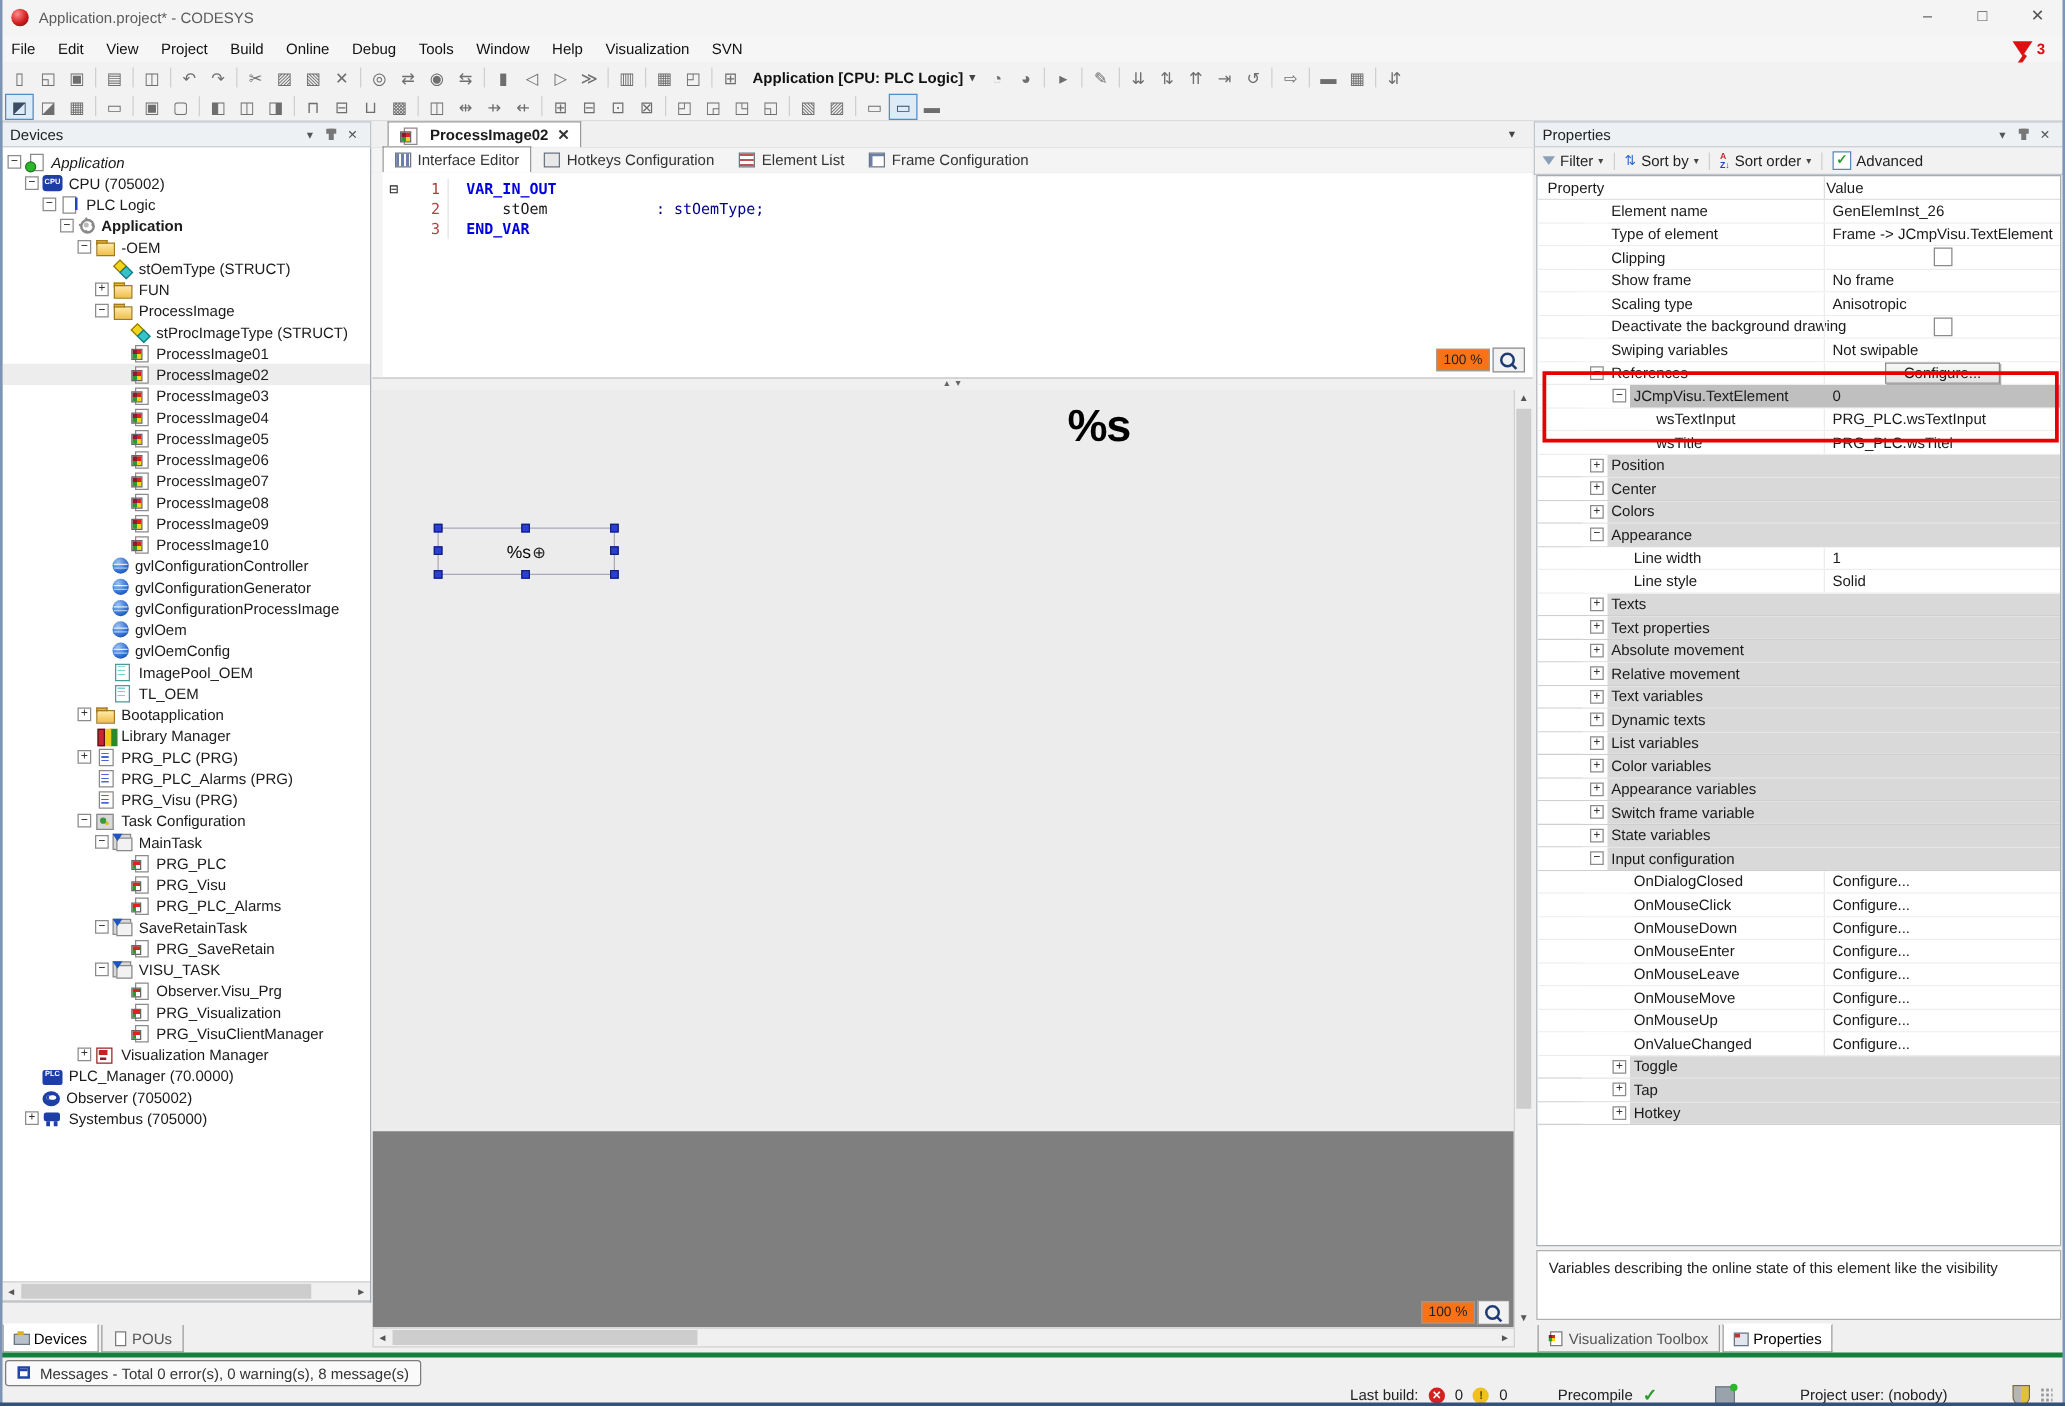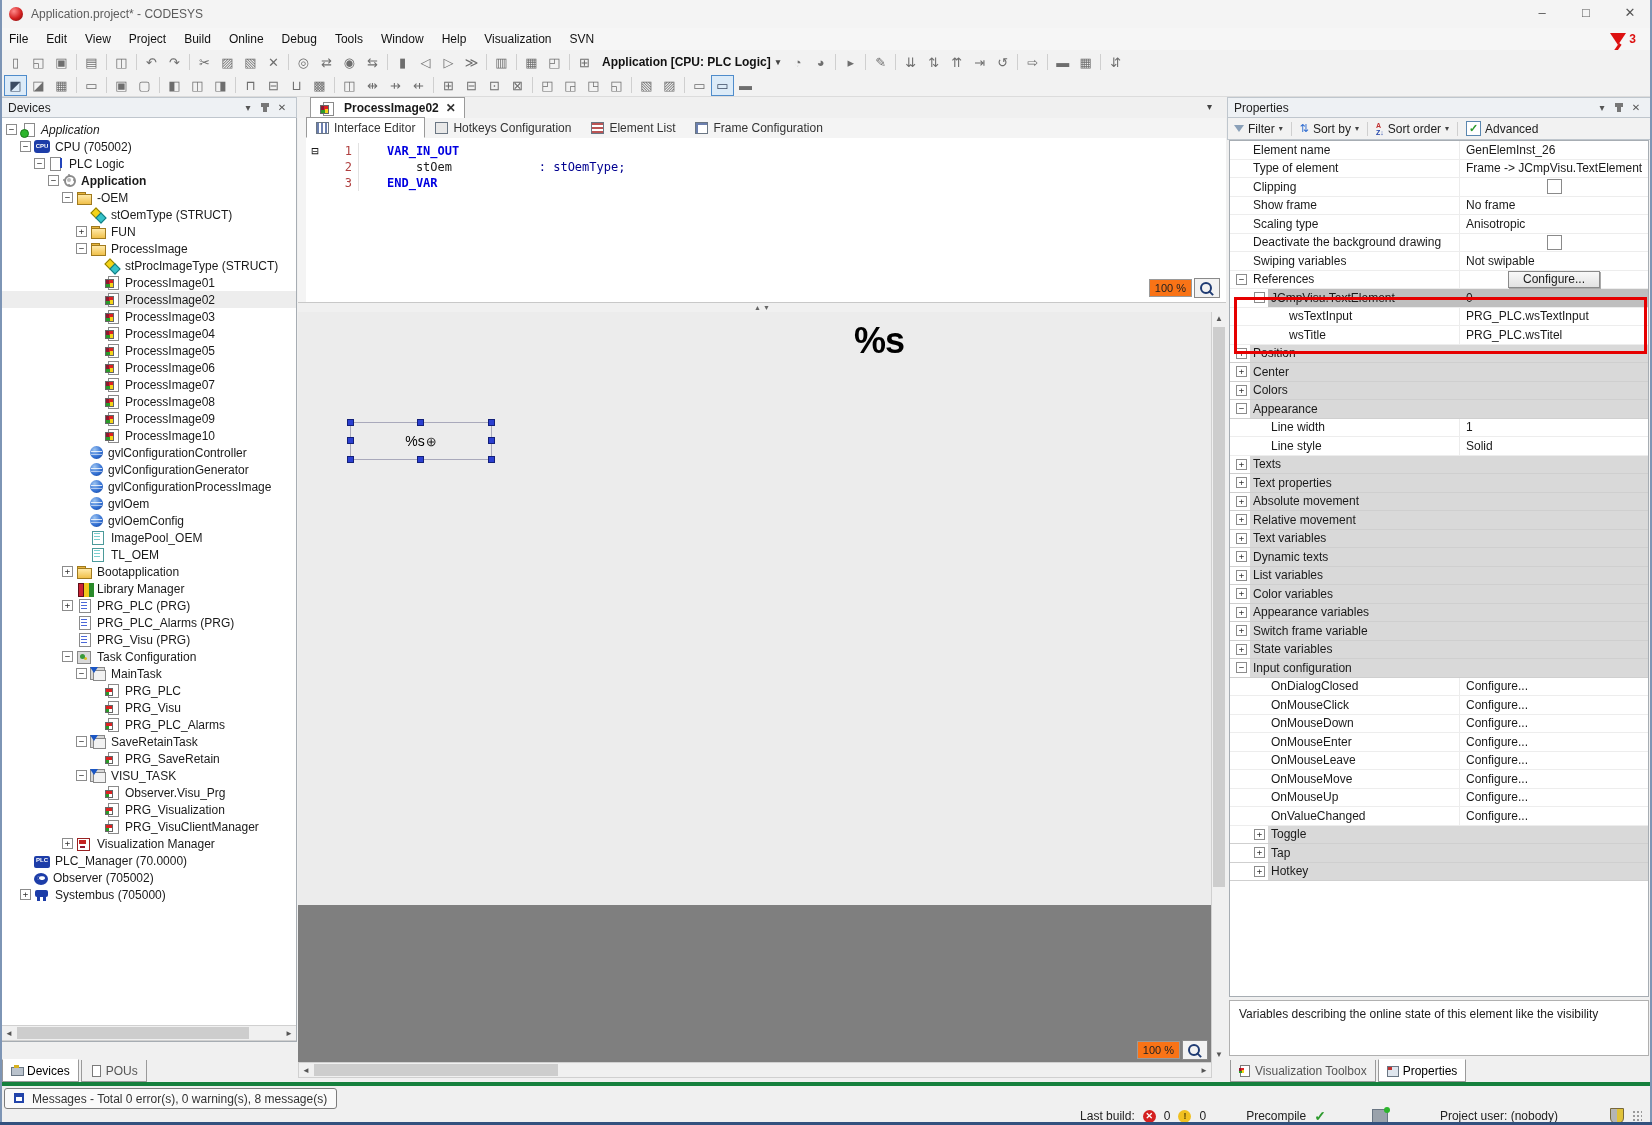--- a/index.html
+++ b/index.html
@@ -134,21 +134,21 @@
   .sq{width:11px;height:10px;display:inline-block;border:1px solid #6a7683;flex:none;}
   .sq.grid{background:repeating-linear-gradient(90deg,#6b7fae 0 2px,#fff 2px 4px);}
   .sq.key{background:#e8e8e8;}
   .sq.list{background:repeating-linear-gradient(#b55 0 2px,#fff 2px 4px);}
   .sq.frame{background:#fff;box-shadow:inset 2px 2px 0 #6b7fae;}
   .code-area{position:absolute;left:0;top:41px;right:0;height:164px;background:#fff;border-bottom:1px solid #c8c8c8;}
   .code-margin{position:absolute;left:0;top:0;bottom:0;width:8px;background:#f4f4f4;}
   .cline{display:flex;height:16px;line-height:16px;font-family:"DejaVu Sans Mono",monospace;font-size:12px;}
   .cfold{width:14px;text-align:center;flex:none;}
   .cnum{width:30px;text-align:right;padding-right:6px;color:#b04040;flex:none;}
-  .ctext{white-space:pre;border-left:1px solid #e2e2e2;padding-left:28px;}
+  .ctext{white-space:pre;border-left:1px solid #e2e2e2;padding-left:14px;}
   .ctext .kw{color:#0000e0;font-weight:bold;}
   .ctext .ty{color:#000090;}
   .ctext .pn{color:#000090;}
   .zoom-group{position:absolute;display:flex;align-items:center;}
   .zoombox{border:1px solid #9a9a9a;background:#f97316;font-size:11px;padding:0 5px;height:16px;line-height:16px;color:#222;}
   .magbtn{width:24px;height:18px;border:1px solid #8a8a8a;background:#f2f2f2;position:relative;margin-left:2px;}
   .magbtn::before{content:"";position:absolute;left:5px;top:3px;width:8px;height:8px;border:2px solid #1f3b73;border-radius:50%;}
   .magbtn::after{content:"";position:absolute;left:15px;top:11px;width:2px;height:6px;background:#1f3b73;transform:rotate(-45deg);}
   .splitter{position:absolute;left:0;top:205px;right:0;height:10px;background:#f0f0f0;border-top:1px solid #c8c8c8;border-bottom:1px solid #c8c8c8;text-align:center;font-size:7px;color:#666;line-height:9px;}
   .canvas{position:absolute;left:0;top:215px;right:0;height:750px;background:#ececec;overflow:hidden;}
@@ -171,21 +171,21 @@
   .sort-ic{color:#2d6bd0;font-size:11px;}
   .az{display:inline-flex;flex-direction:column;font-size:7px;line-height:7px;font-weight:bold;}
   .az .a{color:#c03030;}
   .az .z{color:#2244aa;}
   .cb{width:13px;height:13px;border:1px solid #5a87b0;background:#fff;display:inline-flex;align-items:center;justify-content:center;
     color:#2d9a2d;font-size:11px;font-weight:bold;line-height:11px;}
   .pp-table{position:absolute;left:3px;right:3px;top:43px;height:857px;background:#fff;border:1px solid #a7adb3;box-sizing:border-box;overflow:hidden;}
   .phead{display:flex;height:18px;align-items:center;border-bottom:1px solid #e0e0e0;position:relative;}
   .phead .h1{padding-left:8px;width:225px;box-sizing:border-box;}
   .phead .h2{padding-left:6px;}
-  .prow{position:relative;display:flex;align-items:center;height:17.5px;border-bottom:1px solid #ededed;background:#fff;}
+  .prow{position:relative;display:flex;align-items:center;height:17.5px;border-bottom:1px solid #ededed;background:#fff;padding-left:36px;}
   .pgut{display:flex;align-items:center;justify-content:flex-end;flex:none;height:100%;background:#fff;}
   .pfill{flex:1;display:flex;align-items:center;height:100%;padding-left:3px;}
   .prow.gray .pfill{background:#d9d9d9;}
   .prow.gray{border-bottom:1px solid #cfcfcf;}
   .prow.sel .pfill{background:#bfbfbf;}
   .pvline{position:absolute;left:229px;top:0;bottom:0;width:1px;background:#ececec;}
   .pval{position:absolute;left:230px;right:0;top:0;bottom:0;display:flex;align-items:center;padding-left:6px;box-sizing:border-box;}
   .pval.center{justify-content:center;padding-left:0;}
   .pcheck{width:13px;height:13px;border:1px solid #8a8a8a;background:#fff;}
   .pbtn{border:1px solid #8a8a8a;background:linear-gradient(#f8f8f8,#e2e2e2);box-shadow:1px 1px 0 #aaa;padding:0 14px;height:15px;line-height:15px;font-size:12px;}
@@ -749,20 +749,25 @@
           <span class="a">A</span>
           <span class="z">Z↓</span>
         </span>
       <span>Sort order</span>
       <span class="chev">▾</span>
       <span class="pt-sep"></span>
       <span class="cb">✓</span>
       <span>Advanced</span>
     </div>
     <div class="pp-table">
+      <div class="phead">
+        <span class="h1">Property</span>
+        <span class="h2">Value</span>
+        <span class="pvline" style="background:#dcdcdc;"></span>
+      </div>
       <div id="prop-rows">
           <div class="prow white">
             <span class="pgut" style="width: 20px;"></span>
             <span class="pfill">
               <span>Element name</span>
             </span>
             <span class="pvline"></span>
             <span class="pval">
               <span>GenElemInst_26</span>
             </span>

